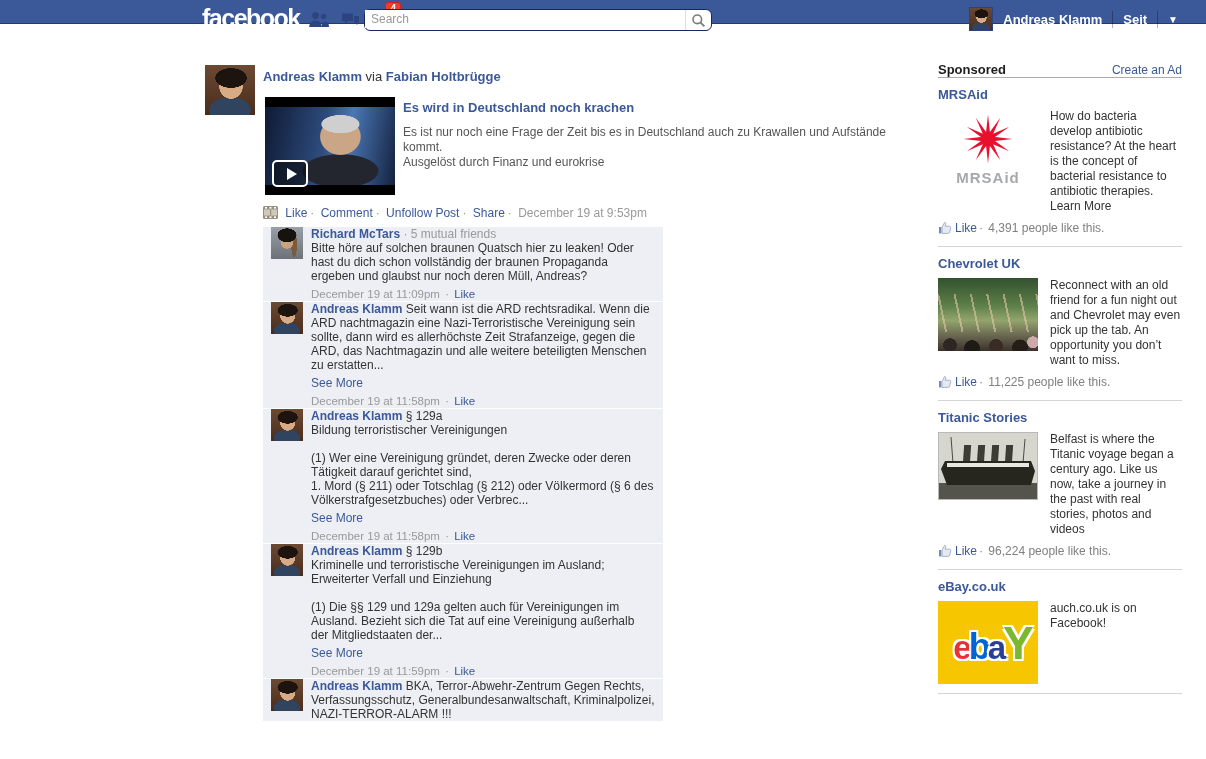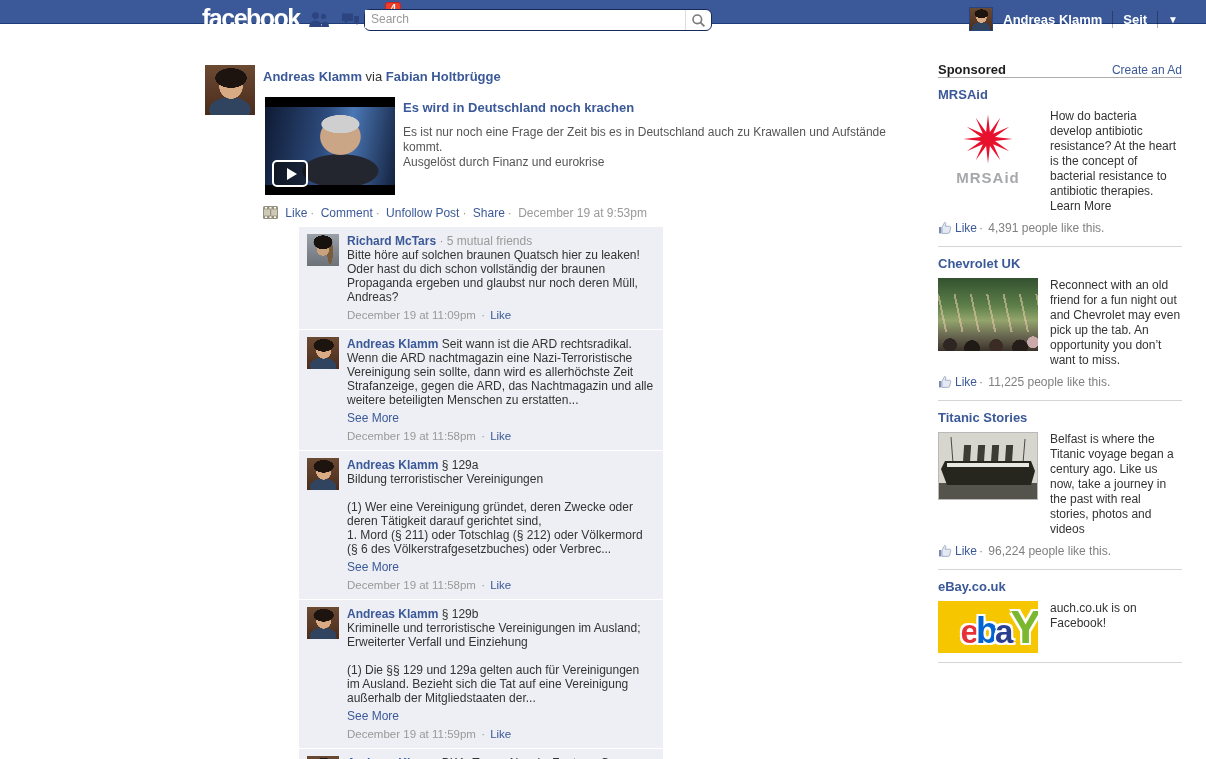--- a/index.html
+++ b/index.html
@@ -66,21 +66,21 @@
   .video-domain { font-size:11px; color:#999; margin-top:3px; }
   .video-desc { font-size:12px; color:#555; margin-top:10px; line-height:15px; white-space:pre-line; }
 
   .action-row { position:absolute; left:263px; top:206px; font-size:12px; color:#999; }
   .action-row a { color:#3b5998; }
   .action-row .sep { margin:0 3px; }
   .film-ic { display:inline-block; vertical-align:-2px; margin-right:4px; }
 
   
   .comments { position:absolute; left:263px; top:227px; width:400px; }
-  .comment { background:#edeff4; border-bottom:1px solid #fff; padding:7px 8px; overflow:hidden;margin-left:36px; }
+  .comment { background:#edeff4; border-bottom:1px solid #fff; padding:0 8px; overflow:hidden; }
   .c-avatar { float:left; width:32px; height:32px; cursor:pointer; }
   .c-content { margin-left:40px; font-size:12px; line-height:14px; color:#333; }
   a.name { color:#3b5998; font-weight:bold; }
   .muted { color:#999; }
   .c-body { white-space:pre-line; }
   .see-more { display:block; color:#3b5998; margin-top:4px; }
   .c-foot { margin-top:4px; color:#999; font-size:11.5px; }
   .c-foot a { color:#3b5998; }
   .c-foot .sep { margin:0 2px; }
 
@@ -107,21 +107,21 @@
       radial-gradient(circle 7px at 12% 92%, #2e2622 96%, transparent),
       radial-gradient(circle 8px at 34% 96%, #1f1a16 96%, transparent),
       radial-gradient(circle 7px at 58% 93%, #3a2c24 96%, transparent),
       radial-gradient(circle 8px at 82% 95%, #241d18 96%, transparent),
       radial-gradient(circle 6px at 95% 88%, #caa 96%, transparent),
       linear-gradient(180deg, #33512f 0%, #5d7f4a 38%, #93a46c 58%, #6b6a52 78%, #3b322b 100%); }
   .arms { position:absolute; left:0; right:0; top:22%; height:52%;
           background:repeating-linear-gradient(78deg, transparent 0 7px,
                      rgba(233,205,170,0.55) 7px 9px, transparent 9px 16px); }
   .img-titanic { height:68px; border:1px solid #b9b9b9; background:#d9d9d4; }
-  .img-ebay { height:52px; background:#f6c600; display:flex; align-items:center; justify-content:flex-end;padding-left:8px; }
+  .img-ebay { height:83px; background:#f6c600; display:flex; align-items:center; justify-content:center;padding-left:8px; }
   .ebay-letters { font-weight:bold; letter-spacing:-3px;
       text-shadow:-2px -2px 0 #fff, 2px -2px 0 #fff, -2px 2px 0 #fff, 2px 2px 0 #fff; }
   .eb-e { color:#e53238; font-size:33px; }
   .eb-b { color:#0064d2; font-size:36px; }
   .eb-a { color:#2b3f92; font-size:33px; }
   .eb-y { color:#7cb82f; font-size:46px; }
 </style>
 </head>
 <body>
 

